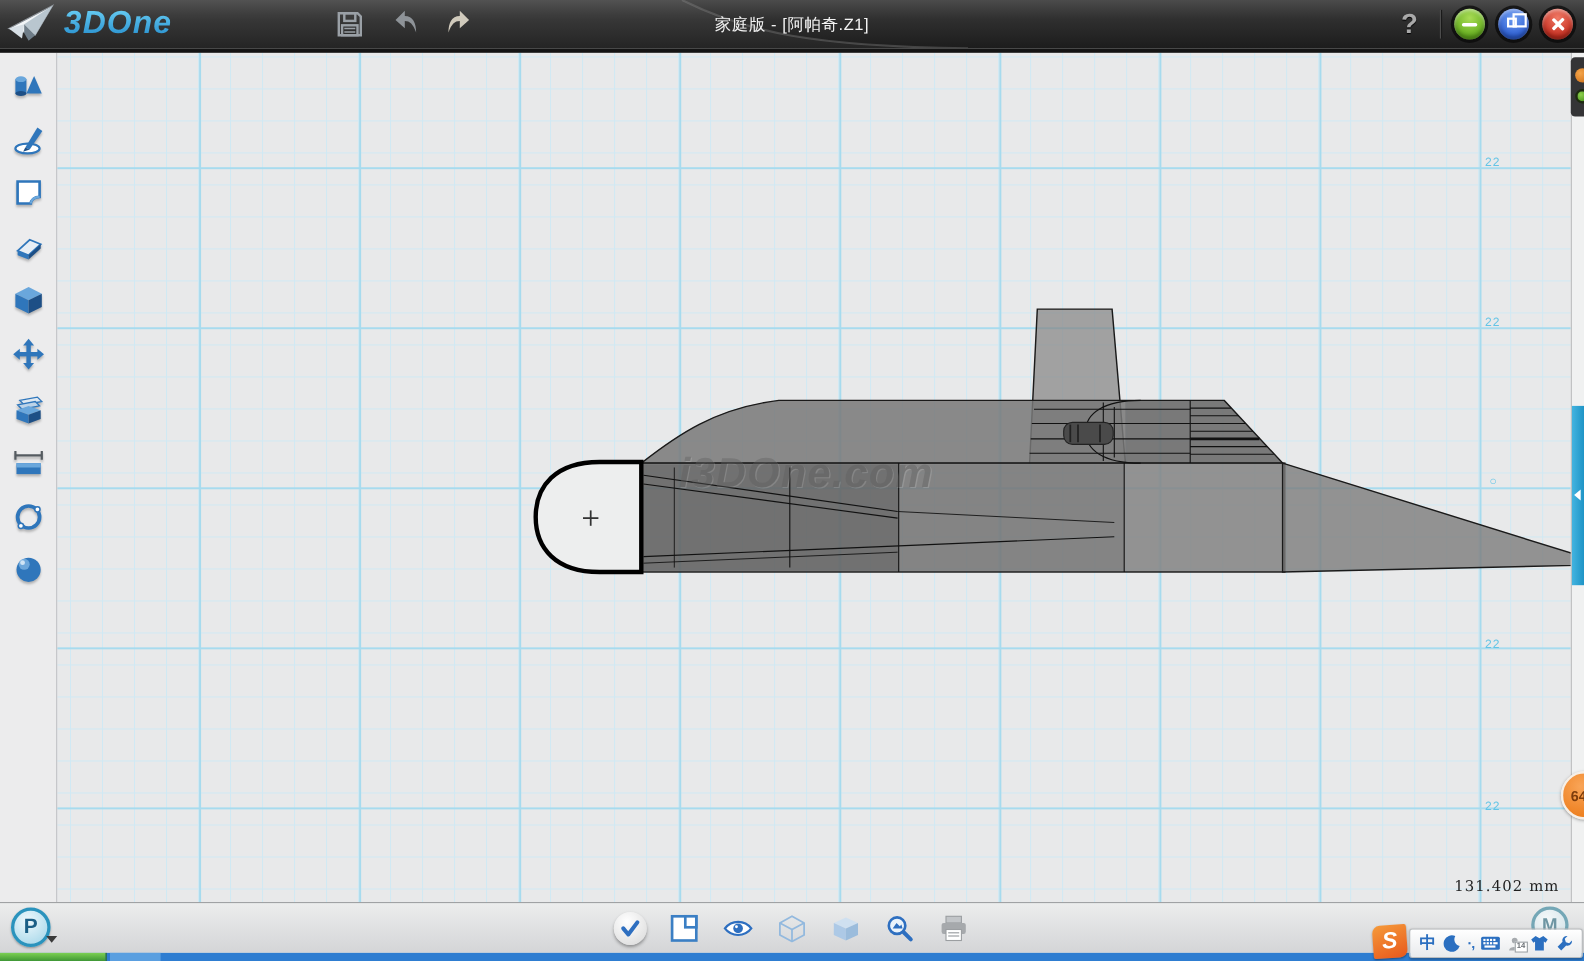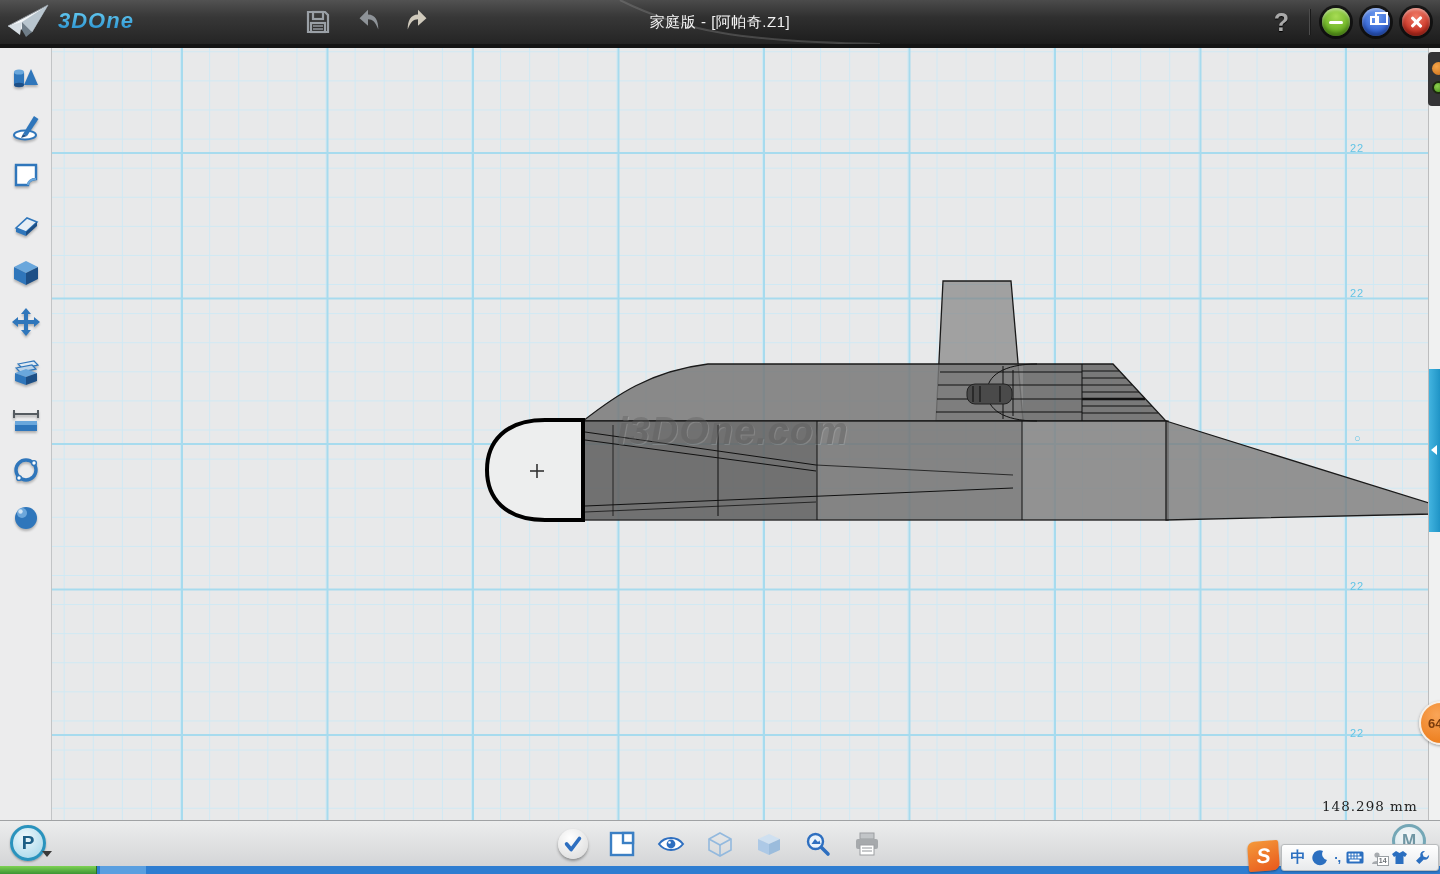--- a/index.html
+++ b/index.html
@@ -3,21 +3,21 @@
 <meta charset="utf-8">
 <style>
   * { margin:0; padding:0; box-sizing:border-box; }
   html,body { width:1440px; height:874px; overflow:hidden; font-family:"Liberation Sans", sans-serif; background:#e8e9ea; }
 
   
   #titlebar { position:absolute; left:0; top:0; width:1440px; height:44px;
     background:linear-gradient(#4b4b4b, #2f2f2f 40%, #212121 85%, #1c1c1c); z-index:20; }
   #titlebar-edge { position:absolute; left:0; top:44px; width:1440px; height:4px; background:#141414; z-index:20; }
   #logo { position:absolute; left:6px; top:2px; display:flex; align-items:center; gap:6px; }
-  #logo-text { font-size:22px; font-style:italic; font-weight:800; letter-spacing:1px;
+  #logo-text { font-size:29px; font-style:italic; font-weight:800; letter-spacing:1px;
     background:linear-gradient(#6fd4f8, #1e86c8); -webkit-background-clip:text; background-clip:text; color:#2da7e8;
     -webkit-text-fill-color:transparent; }
   .tb-swoosh { position:absolute; left:0; top:0; z-index:0; }
   #tb-tools { position:absolute; left:300px; top:5px; display:flex; gap:14px; align-items:center; z-index:2; }
   .tb-btn { width:36px; height:34px; display:flex; align-items:center; justify-content:center; cursor:pointer; }
   #tb-title { position:absolute; left:0; top:0; width:1440px; height:44px; display:flex; align-items:center; justify-content:center;
     color:#f2f2f2; font-size:15px; letter-spacing:0.5px; pointer-events:none; }
   #tb-right { position:absolute; right:10px; top:0; height:44px; display:flex; align-items:center; gap:12px; z-index:2; }
   #help-btn { color:#a9a9a9; font-size:25px; font-weight:bold; text-shadow:0 1px 1px #000; padding:0 8px; cursor:pointer; }
   #tb-sep { width:1px; height:26px; background:#4c4c4c; box-shadow:1px 0 0 #1a1a1a; }
@@ -308,21 +308,21 @@
 </svg>
 
 <div id="watermark">i3DOne.com</div>
 
 <span class="grid-marker" style="left:1350px; top:142px;">22</span>
 <span class="grid-marker" style="left:1350px; top:287px;">22</span>
 <span class="grid-marker" style="left:1354px; top:432px;">○</span>
 <span class="grid-marker" style="left:1350px; top:580px;">22</span>
 <span class="grid-marker" style="left:1350px; top:727px;">22</span>
 
-<div id="measurement">148.298 mm</div>
+<div id="measurement">131.402 mm</div>
 
 <div id="right-strip"></div>
 <div id="right-thumb">
   <div id="right-thumb-arrow"></div>
 </div>
 <div id="tr-widget">
   <span class="tr-dot orange"></span>
   <span class="tr-dot green"></span>
 </div>
 <div id="badge-64">

